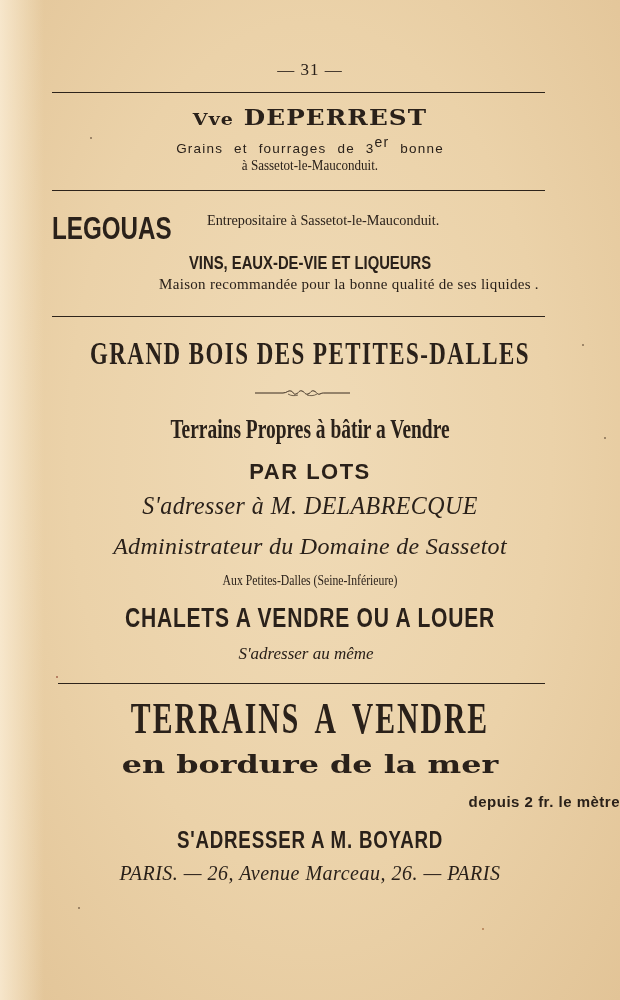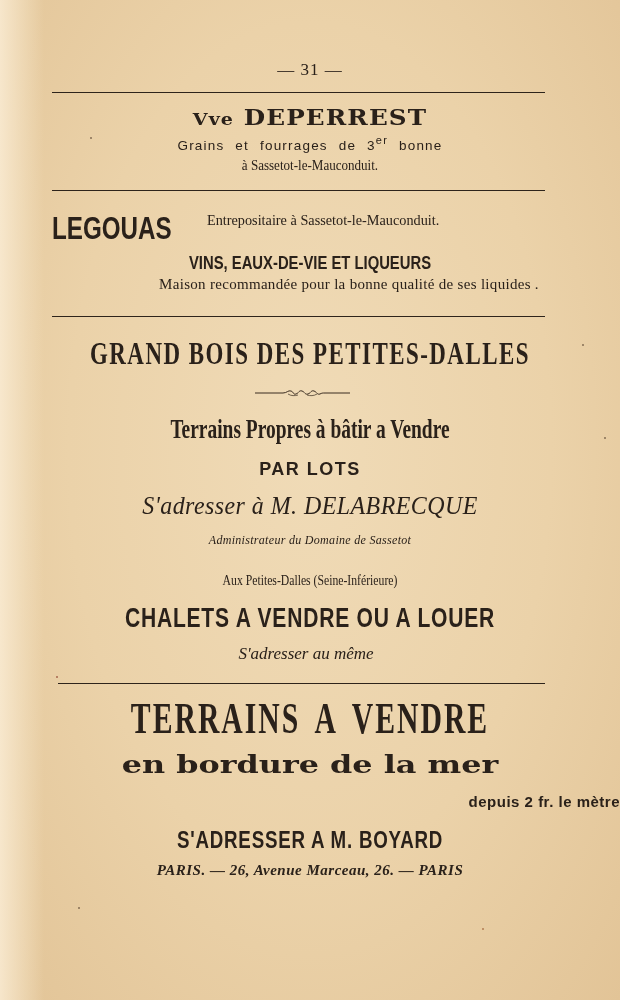--- a/index.html
+++ b/index.html
@@ -59,21 +59,21 @@
       transform-origin: center;
     }
     .dep-title .small { font-size: 17px; }
     .dep-line1 {
       top: 134px;
       font-family: "Liberation Sans", sans-serif;
       font-size: 13.5px;
       letter-spacing: 1.2px;
       word-spacing: 6px;
     }
-    .dep-line1 sup { font-size: 11px; vertical-align: 6px; }
+    .dep-line1 sup { font-size: 14px; vertical-align: 6px; }
     .dep-line2 {
       top: 157px;
       font-family: "Liberation Serif", serif;
       font-size: 14.5px;
       transform: scaleX(0.9);
     }
     
     .legouas-name {
       position: absolute;
       left: 52px;
@@ -131,37 +131,37 @@
       font-family: "Liberation Serif", serif;
       font-weight: bold;
       font-size: 27px;
       transform: scaleX(0.72);
       transform-origin: center;
     }
     .gb-parlots {
       top: 459px;
       font-family: "Liberation Sans", sans-serif;
       font-weight: bold;
-      font-size: 18px;
+      font-size: 22px;
       letter-spacing: 1.5px;
     }
     .gb-adresser {
       top: 491px;
       font-family: "Liberation Serif", serif;
       font-style: italic;
       font-size: 26px;
       letter-spacing: 0.5px;
       transform: scaleX(0.92);
       transform-origin: center;
     }
     .gb-admin {
       top: 533px;
       font-family: "Liberation Serif", serif;
       font-style: italic;
-      font-size: 12px;
+      font-size: 24px;
       letter-spacing: 0.3px;
     }
     .gb-aux {
       top: 572px;
       font-family: "Liberation Serif", serif;
       font-size: 15px;
       transform: scaleX(0.78);
       transform-origin: center;
       margin-left: 0px;
     }
@@ -215,23 +215,22 @@
       font-weight: bold;
       font-size: 24px;
       letter-spacing: 1px;
       transform: scaleX(0.78);
       transform-origin: center;
     }
     .tv-paris {
       top: 862px;
       font-family: "Liberation Serif", serif;
       font-style: italic;
-      font-size: 15px;
+      font-size: 20px;
       letter-spacing: 0.5px;
-      font-weight: bold;
     }
     .speck {
       position: absolute;
       width: 2px; height: 2px;
       border-radius: 50%;
       background: #5a4632;
       opacity: 0.7;
     }
   </style>
 </head>

